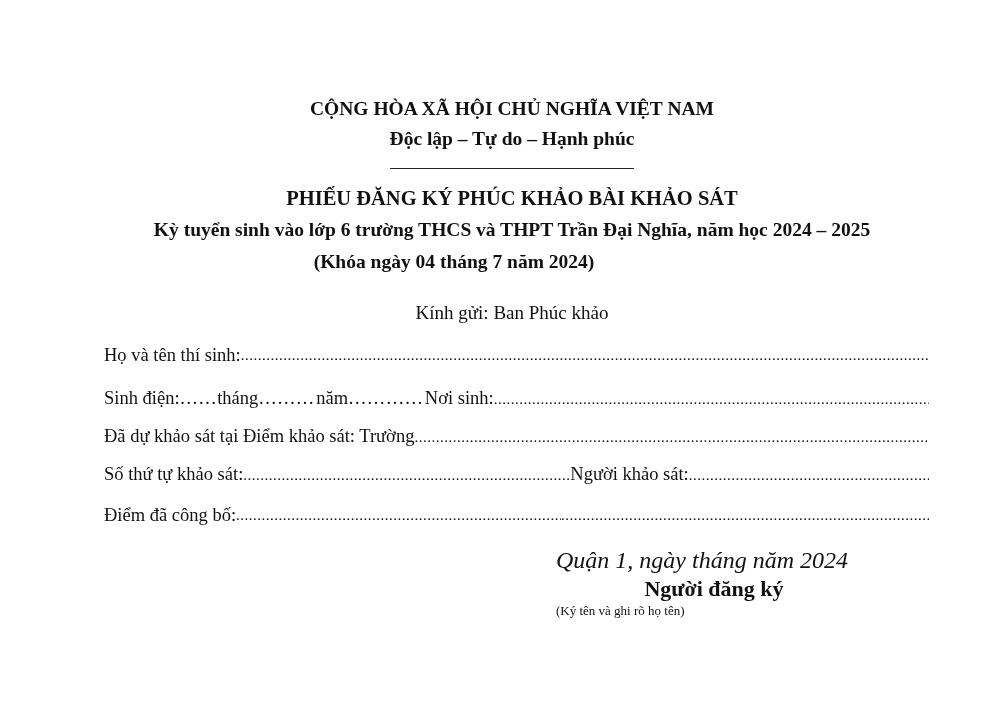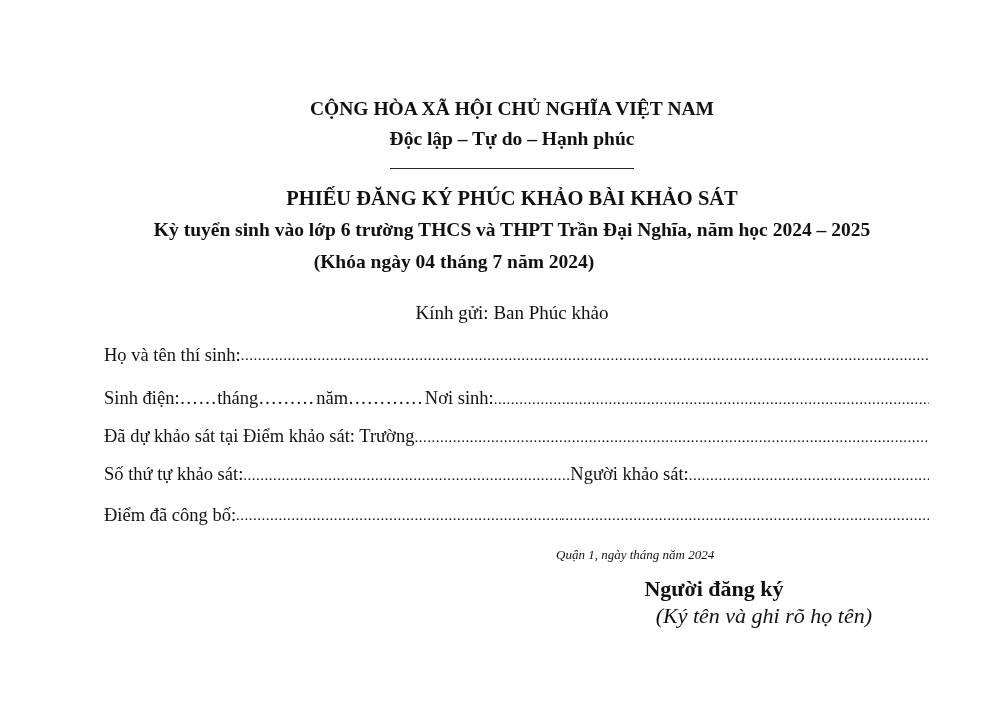--- a/index.html
+++ b/index.html
@@ -70,23 +70,23 @@
       flex: 0 0 auto;
       letter-spacing: 0.3px;
     }
 
     #row-name { top: 343px; align-items: center; }
     #row-birth { top: 388px; }
     #row-school { top: 426px; }
     #row-order { top: 464px; }
     #row-score { top: 503px; align-items: center; }
 
-    #sign-date { top: 547px; left: 556px; font-size: 13px; font-style: italic; text-align: center; }
+    #sign-date { top: 547px; left: 556px; font-size: 24px; font-style: italic; text-align: center; }
     #sign-title { top: 576px; left: 556px; width: 316px; text-align: center; font-size: 22px; font-weight: bold; }
-    #sign-note { top: 603px; left: 556px; width: 316px; text-align: right; font-size: 22px; font-style: italic; }
+    #sign-note { top: 603px; left: 556px; width: 316px; text-align: left; font-size: 13px; }
 
     .gap { display: inline-block; }
   </style>
 </head>
 <body>
 
 <div id="nation" class="center-block">CỘNG HÒA XÃ HỘI CHỦ NGHĨA VIỆT NAM</div>
 <div id="motto-wrap" class="center-block">
   <span id="motto">Độc lập – Tự  do – Hạnh phúc</span>
 </div>

